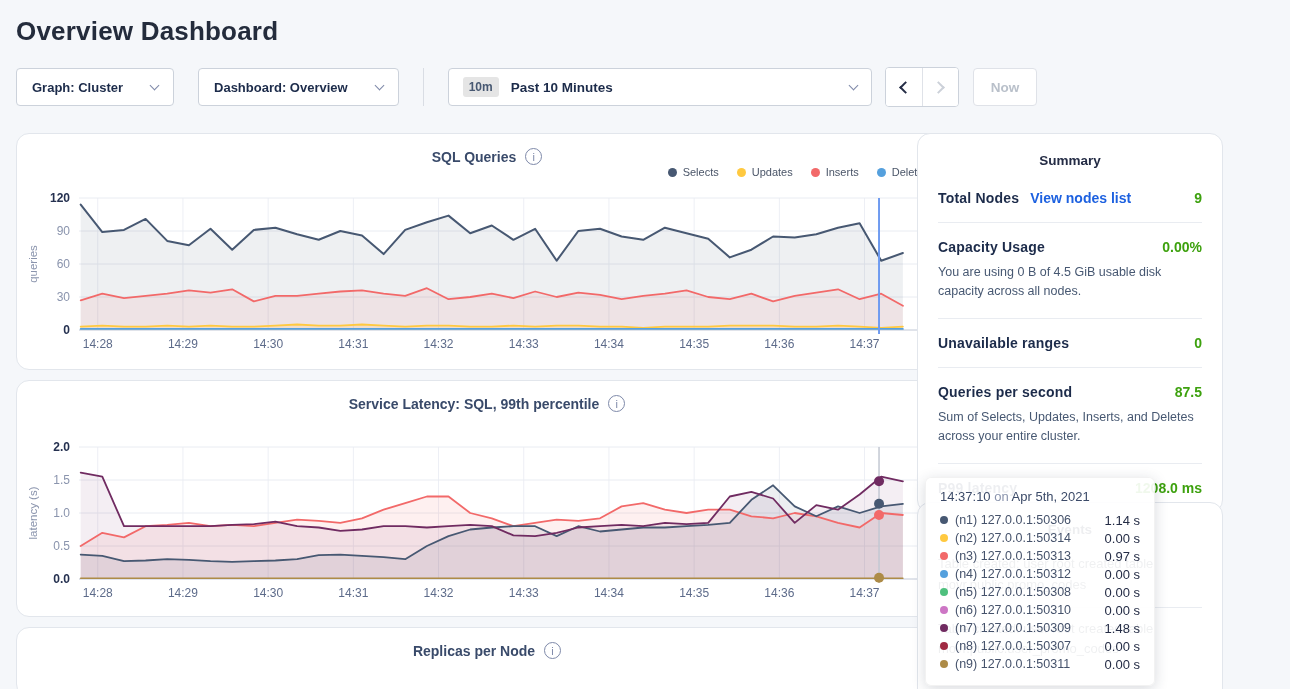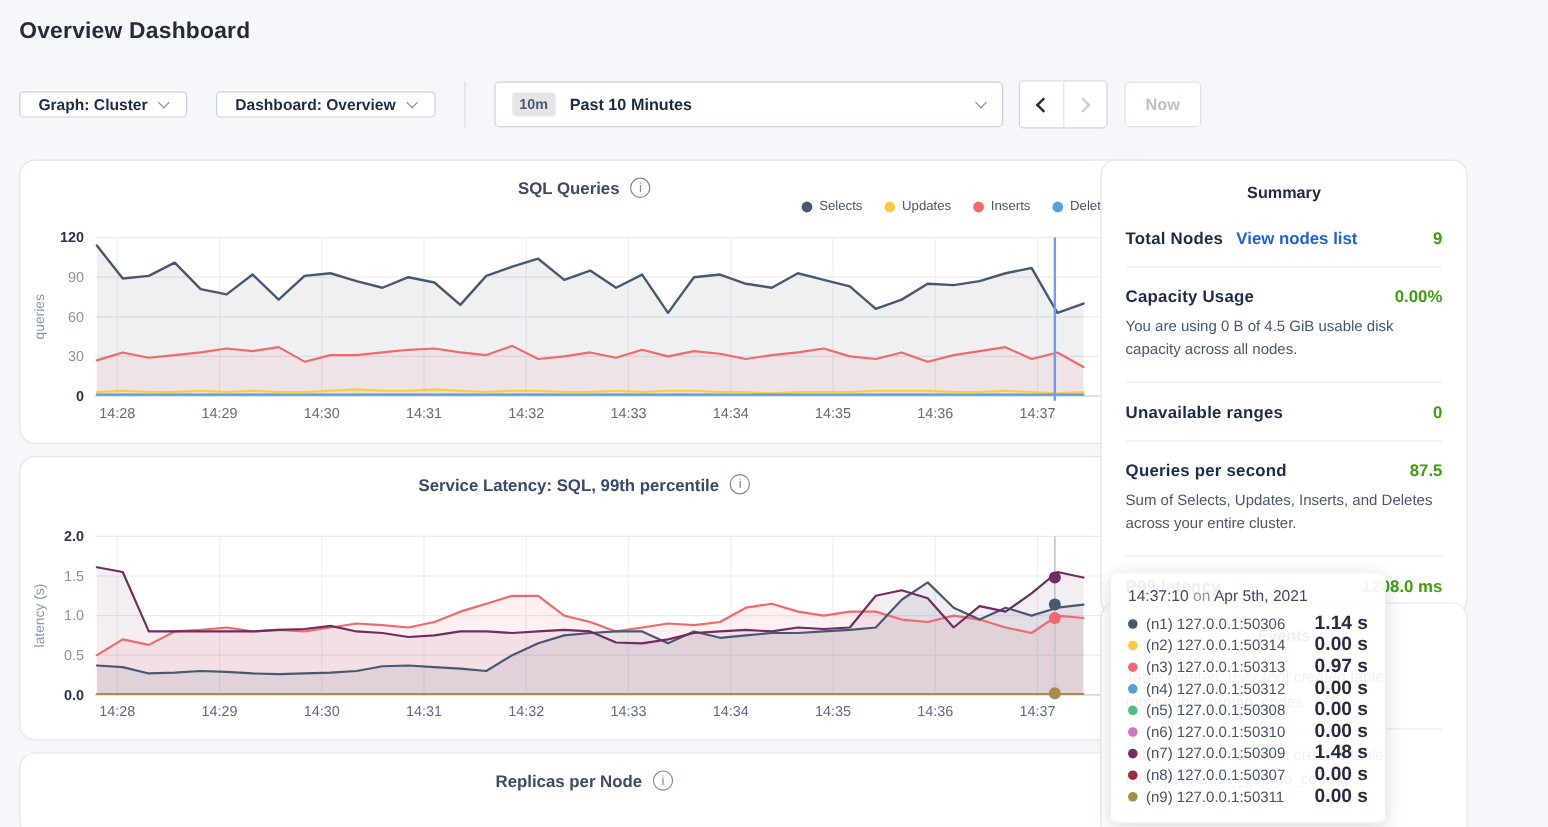--- a/index.html
+++ b/index.html
@@ -3,25 +3,25 @@
 <meta charset="utf-8">
 <style>
   :root{
     --page-bg:#f5f7fa; --panel-border:#e2e6ec; --accent-green:#3da10e; --link-blue:#1d61e0;
     --navy:#475872; --dark-text:#242c3c; --muted:#8a94ad;
   }
   *{box-sizing:border-box;}
   html,body{margin:0;padding:0;}
   body{width:1290px;height:689px;overflow:hidden;background:var(--page-bg);
        font-family:"Liberation Sans","DejaVu Sans",sans-serif;color:#394455;position:relative;}
-  .page-title{font-size:19px;font-weight:600;color:var(--dark-text);margin:0;padding:16px 0 0 16px;letter-spacing:.2px;}
+  .page-title{font-size:26px;font-weight:600;color:var(--dark-text);margin:0;padding:16px 0 0 16px;letter-spacing:.2px;}
   
   .toolbar{position:absolute;left:16px;top:68px;display:flex;align-items:center;height:38px;}
-  .dd{display:flex;align-items:center;gap:10px;background:#fff;border:1px solid #ccd2db;border-radius:4px;
-      height:22px;padding:0 15px;font-size:13px;font-weight:700;color:#1c2b4a;cursor:pointer;
+  .dd{display:flex;align-items:center;gap:28px;background:#fff;border:1px solid #ccd2db;border-radius:4px;
+      height:38px;padding:0 15px;font-size:13px;font-weight:700;color:#1c2b4a;cursor:pointer;
       font-family:inherit;}
   .dd + .dd{margin-left:24px;}
   .chev{width:7px;height:7px;border-right:1.8px solid #7e89a9;border-bottom:1.8px solid #7e89a9;
         transform:rotate(45deg);margin-top:-4px;display:inline-block;}
   .vdiv{width:1px;height:38px;background:#d9dde4;margin:0 24px;}
   .time-sel{display:flex;align-items:center;background:#fff;border:1px solid #ccd2db;border-radius:4px;
             height:38px;width:424px;padding:0 14px;cursor:pointer;}
   .chip{background:#e5e5e5;color:#475872;font-size:12px;font-weight:700;border-radius:3px;padding:3px 6px;margin-right:12px;}
   .time-label{font-size:13.5px;font-weight:700;color:#1c2b4a;}
   .time-sel .chev{margin-left:auto;}
@@ -59,21 +59,21 @@
   .event-item + .event-item{border-top:1px solid #e9ecf1;}
   
   .tooltip{position:absolute;left:925px;top:477px;width:230px;z-index:30;background:rgba(255,255,255,0.92);
            border:1px solid rgba(0,0,0,0.05);border-radius:6px;box-shadow:0 3px 14px rgba(40,50,70,0.18);
            padding:11px 14px 12px;}
   .tt-head{font-size:13px;color:#3b4a68;margin-bottom:7px;}
   .tt-on{color:var(--muted);}
   .tt-row{display:flex;align-items:center;gap:7px;height:18px;}
   .tt-dot{width:8px;height:8px;border-radius:50%;flex:none;}
   .tt-label{font-size:12.5px;color:#45526b;white-space:nowrap;}
-  .tt-value{margin-left:auto;font-size:16px;font-weight:700;color:#242c45;white-space:nowrap;}
+  .tt-value{margin-left:auto;font-size:13px;font-weight:400;color:#242c45;white-space:nowrap;}
 </style>
 </head>
 <body>
 
 <h1 class="page-title">Overview Dashboard</h1>
 
 <div class="toolbar">
   <button class="dd">
     <span>Graph: Cluster</span>
     <span class="chev"></span>

